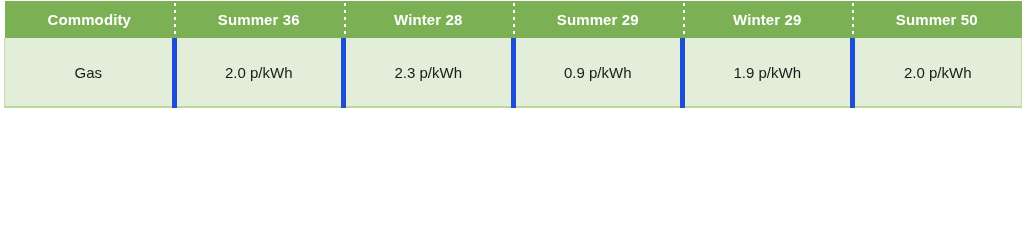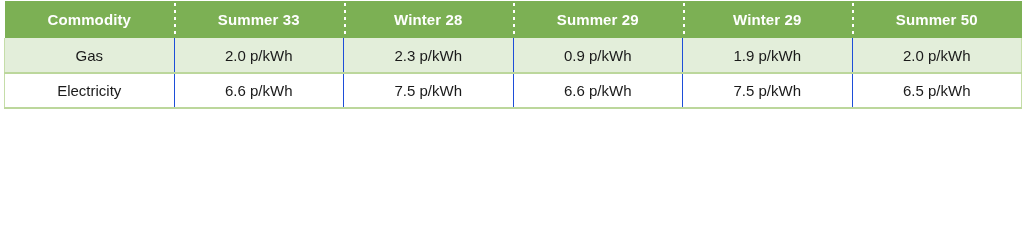--- a/index.html
+++ b/index.html
@@ -69,21 +69,21 @@
   }
 
   
   tbody tr {
     height: 35px;
   }
   tbody td {
     font-size: 15px;
     color: #1a1a1a;
     border-left: 1px solid #c5dda8;
-    border-right: 1px solid #1d4ed8;
+    border-right: 5px solid #1d4ed8;
     border-bottom: 2px solid #bcd79c;
   }
   tbody td:first-child {
     border-left: 1px solid #c5dda8;
   }
   tbody td:last-child {
     border-right: 1px solid #c5dda8;
   }
 
   tbody tr.row-shaded td {
@@ -94,39 +94,31 @@
   }
 </style>
 </head>
 <body>
 
 <div class="table-wrap">
   <table class="price-table">
     <thead>
       <tr>
         <th>Commodity</th>
-        <th>Summer 33</th>
+        <th>Summer 36</th>
         <th>Winter 28</th>
         <th>Summer 29</th>
         <th>Winter 29</th>
         <th>Summer 50</th>
       </tr>
     </thead>
     <tbody>
       <tr class="row-shaded">
         <td>Gas</td>
         <td>2.0 p/kWh</td>
         <td>2.3 p/kWh</td>
         <td>0.9 p/kWh</td>
         <td>1.9 p/kWh</td>
         <td>2.0 p/kWh</td>
       </tr>
-      <tr class="row-plain">
-        <td>Electricity</td>
-        <td>6.6 p/kWh</td>
-        <td>7.5 p/kWh</td>
-        <td>6.6 p/kWh</td>
-        <td>7.5 p/kWh</td>
-        <td>6.5 p/kWh</td>
-      </tr>
     </tbody>
   </table>
 </div>
 
 </body></html>

